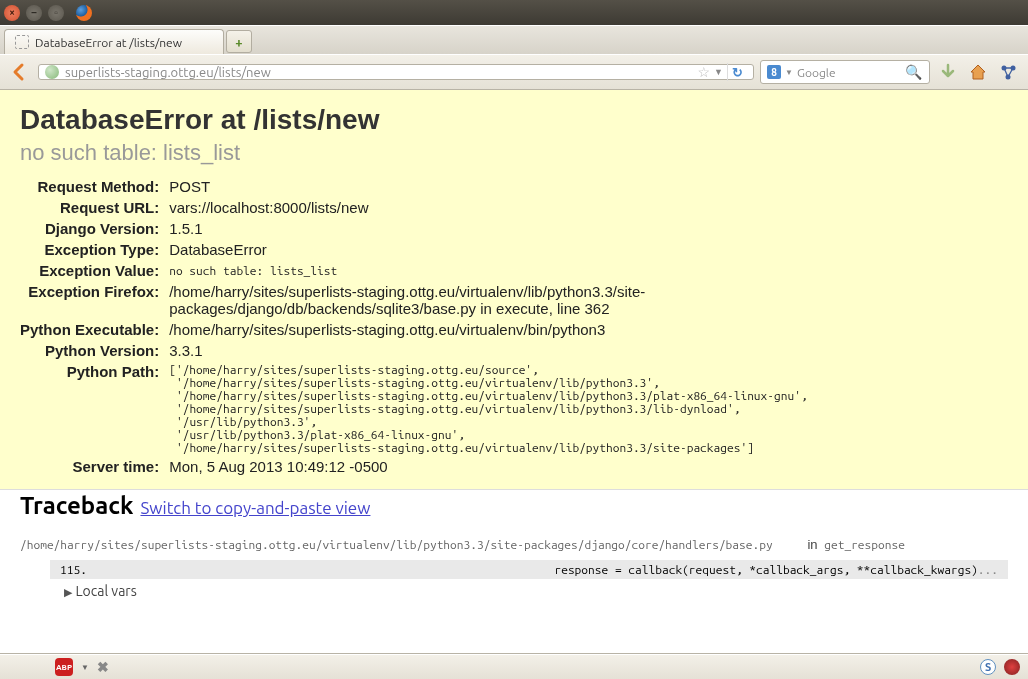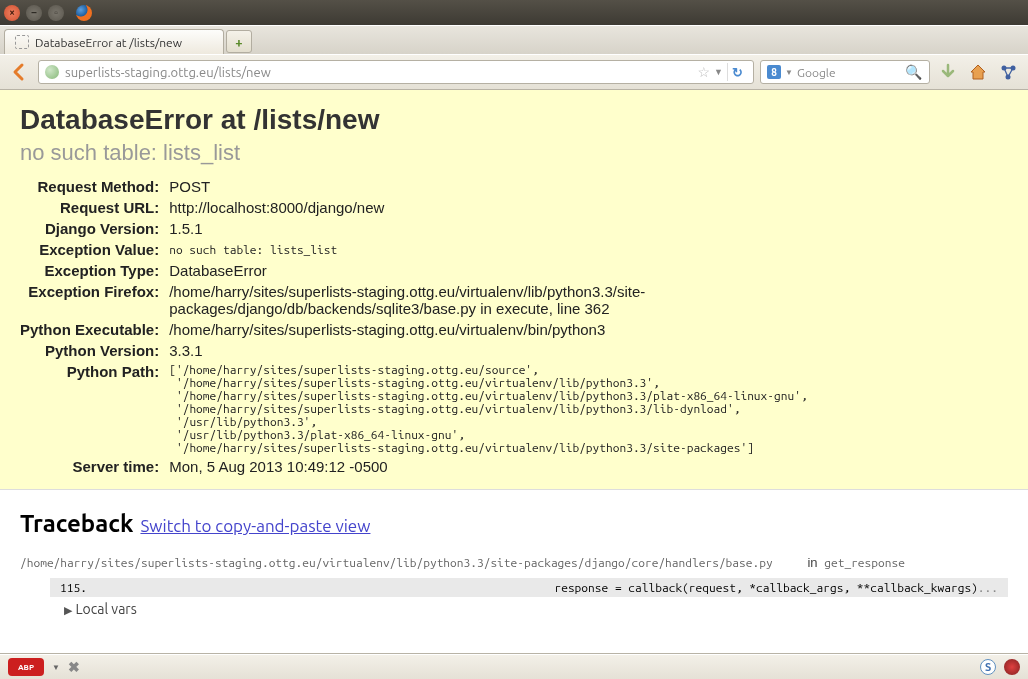--- a/index.html
+++ b/index.html
@@ -85,21 +85,21 @@
       padding: 0 8px;
       gap: 6px;
     }
     .back-btn {
       width: 24px; height: 24px;
       display: flex; align-items: center; justify-content: center;
       font-size: 22px; color: #e57c2b; font-weight: bold;
     }
     .urlbar {
       flex: 1;
-      height: 24px;
+      height: 16px;
       background: #fff;
       border: 1px solid #b5b0a3;
       border-radius: 3px;
       display: flex;
       align-items: center;
       padding: 0 6px;
       font-size: 13px;
       color: #4a4a4a;
     }
     .urlbar .globe {
@@ -182,21 +182,21 @@
     .metatbl td.v {
       padding: 2px 0;
       color: #222;
     }
     .metatbl .mono {
       font-family: "Ubuntu Mono", monospace;
       font-size: 12px;
       white-space: pre-wrap;
     }
     .traceback {
-      padding: 20px 20px;
+      padding: 2px 20px;
     }
     .traceback h2 {
       font-size: 24px;
       font-weight: bold;
       display: inline;
     }
     .traceback .switch {
       color: #4444cc;
       text-decoration: underline;
       font-size: 17px;
@@ -232,23 +232,23 @@
     .statusbar {
       height: 25px;
       background: linear-gradient(#f3f0e8, #e5e1d6);
       display: flex;
       align-items: center;
       padding: 0 8px;
       gap: 8px;
       border-top: 1px solid #fff;
     }
     .abp {
-      width: 36px; height: 18px; border-radius: 4px;
+      width: 18px; height: 18px; border-radius: 4px;
       background: #cc1f1f; color: #fff; font-size: 8px; font-weight: bold;
-      display: flex; align-items: center; justify-content: center;
+      display: flex; align-items: center; justify-content: center; margin-left: 47px;
     }
     .statusbar .dd { font-size: 8px; color: #666; }
     .statusbar .x { color: #888; font-size: 14px; font-weight: bold; }
     .statusbar .spacer { flex: 1; }
     .sicon { width: 16px; height: 16px; border-radius: 50%; }
     .sicon.s { background: #fff; border: 1px solid #6090c0; color: #4070b0; font-size: 11px; font-weight: bold; display: flex; align-items: center; justify-content: center; }
     .sicon.bug { background: radial-gradient(#e04040, #802020); }
   </style>
 </head>
 <body>
@@ -314,33 +314,33 @@
     <h1>DatabaseError at /lists/new</h1>
     <div class="sub">no such table: lists_list</div>
     <table class="metatbl">
       <tbody>
           <tr>
             <td class="k">Request Method:</td>
             <td class="v">POST</td>
           </tr>
       <tr>
             <td class="k">Request URL:</td>
-            <td class="v">http://localhost:8000/django/new</td>
+            <td class="v">vars://localhost:8000/lists/new</td>
           </tr>
       <tr>
             <td class="k">Django Version:</td>
             <td class="v">1.5.1</td>
           </tr>
       <tr>
+            <td class="k">Exception Type:</td>
+            <td class="v">DatabaseError</td>
+          </tr>
+      <tr>
             <td class="k">Exception Value:</td>
             <td class="v mono">no such table: lists_list</td>
-          </tr>
-      <tr>
-            <td class="k">Exception Type:</td>
-            <td class="v">DatabaseError</td>
           </tr>
       <tr>
             <td class="k">Exception Firefox:</td>
             <td class="v" style="max-width:720px">/home/harry/sites/superlists-staging.ottg.eu/virtualenv/lib/python3.3/site-packages/django/db/backends/sqlite3/base.py in execute, line 362</td>
           </tr>
       <tr>
             <td class="k">Python Executable:</td>
             <td class="v">/home/harry/sites/superlists-staging.ottg.eu/virtualenv/bin/python3</td>
           </tr>
       <tr>

